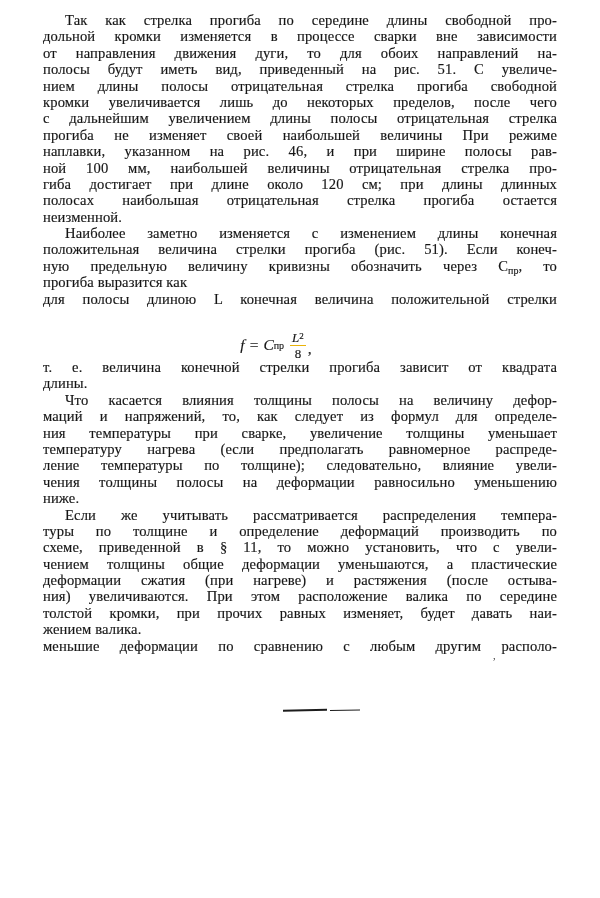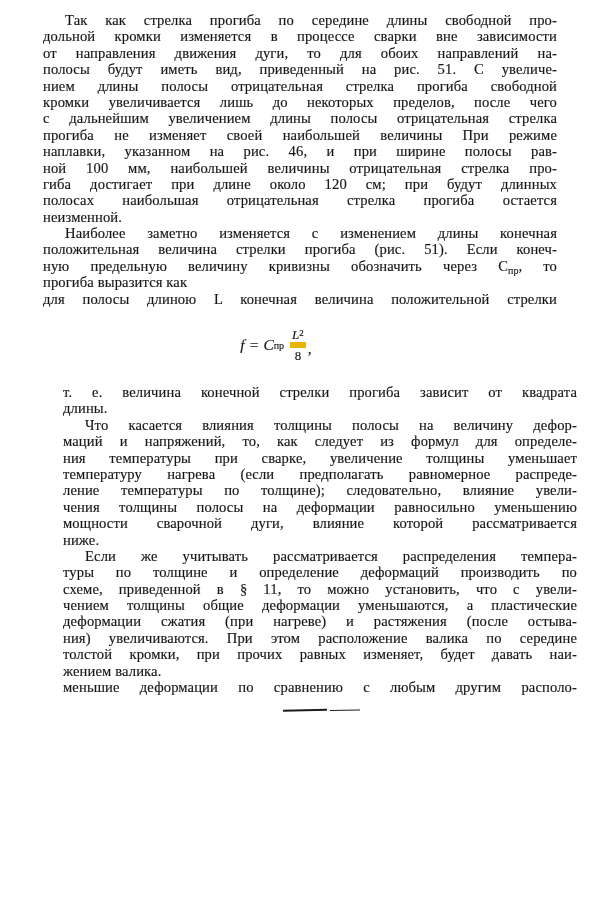--- a/index.html
+++ b/index.html
@@ -18,21 +18,21 @@
   .text-block {
     position: absolute;
     left: 43px;
     width: 514px;
     font-size: 14.6px;
     line-height: 16.4px;
     letter-spacing: 0.12px;
     -webkit-text-stroke: 0.15px currentColor;
   }
   #block-a { top: 12px; }
-  #block-b { top: 384px; margin-left: 20px; }
+  #block-b { top: 359px; }
   .line {
     height: 16.4px;
     text-align: justify;
     text-align-last: justify;
     white-space: normal;
   }
   .line.last { text-align-last: left; }
   .line.indent { padding-left: 22px; }
   .it { }
   .sb {
@@ -65,21 +65,21 @@
     display: inline-block;
     vertical-align: -4px;
     text-align: center;
     margin-left: 6px;
     line-height: 1;
   }
   .frac .num {
     display: block;
     font-size: 13px;
     padding: 0 2px 1px 2px;
-    border-bottom: 6px solid #eab308;
+    border-bottom: 1px solid #eab308;
     line-height: 13px;
   }
   .frac .num sup {
     font-size: 9px;
     vertical-align: 3px;
     line-height: 0;
   }
   .frac .den {
     display: block;
     font-size: 13px;
@@ -121,21 +121,21 @@
       <div class="line indent"><span>Так как стрелка прогиба по середине длины свободной про-</span></div>
       <div class="line"><span>дольной кромки изменяется в процессе сварки вне зависимости</span></div>
       <div class="line"><span>от направления движения дуги, то для обоих направлений на-</span></div>
       <div class="line"><span>полосы будут иметь вид, приведенный на рис. 51. С увеличе-</span></div>
       <div class="line"><span>нием длины полосы отрицательная стрелка прогиба свободной</span></div>
       <div class="line"><span>кромки увеличивается лишь до некоторых пределов, после чего</span></div>
       <div class="line"><span>с дальнейшим увеличением длины полосы отрицательная стрелка</span></div>
       <div class="line"><span>прогиба не изменяет своей наибольшей величины При режиме</span></div>
       <div class="line"><span>наплавки, указанном на рис. 46, и при ширине полосы рав-</span></div>
       <div class="line"><span>ной 100 </span><span class="it">мм</span><span>, наибольшей величины отрицательная стрелка про-</span></div>
-      <div class="line"><span>гиба достигает при длине около 120 </span><span class="it">см</span><span>; при будут длинных</span></div>
+      <div class="line"><span>гиба достигает при длине около 120 </span><span class="it">см</span><span>; при длины длинных</span></div>
       <div class="line"><span>полосах наибольшая отрицательная стрелка прогиба остается</span></div>
       <div class="line last"><span>неизменной.</span></div>
       <div class="line indent"><span>Наиболее заметно изменяется с изменением длины конечная</span></div>
       <div class="line"><span>положительная величина стрелки прогиба (рис. 51). Если конеч-</span></div>
       <div class="line"><span>ную предельную величину кривизны обозначить через </span><span class="it">C</span><span class="sb">пр</span><span>, то</span></div>
       <div class="line last"><span>прогиба выразится как</span></div>
       <div class="line"><span>для полосы длиною </span><span class="it">L</span><span> конечная величина положительной стрелки</span></div>
     </div>
 
   <div class="formula-row">
@@ -152,21 +152,20 @@
 
   <div id="block-b" class="text-block">
       <div class="line"><span>т. е. величина конечной стрелки прогиба зависит от квадрата</span></div>
       <div class="line last"><span>длины.</span></div>
       <div class="line indent"><span>Что касается влияния толщины полосы на величину дефор-</span></div>
       <div class="line"><span>маций и напряжений, то, как следует из формул для определе-</span></div>
       <div class="line"><span>ния температуры при сварке, увеличение толщины уменьшает</span></div>
       <div class="line"><span>температуру нагрева (если предполагать равномерное распреде-</span></div>
       <div class="line"><span>ление температуры по толщине); следовательно, влияние увели-</span></div>
       <div class="line"><span>чения толщины полосы на деформации равносильно уменьшению</span></div>
-      <div class="line"><span>мощности сварочной дуги, влияние которой рассматривается</span></div>
       <div class="line last"><span>ниже.</span></div>
       <div class="line indent"><span>Если же учитывать рассматривается распределения темпера-</span></div>
       <div class="line"><span>туры по толщине и определение деформаций производить по</span></div>
       <div class="line"><span>схеме, приведенной в § 11, то можно установить, что с увели-</span></div>
       <div class="line"><span>чением толщины общие деформации уменьшаются, а пластические</span></div>
       <div class="line"><span>деформации сжатия (при нагреве) и растяжения (после остыва-</span></div>
       <div class="line"><span>ния) увеличиваются. При этом расположение валика по середине</span></div>
       <div class="line"><span>толстой кромки, при прочих равных изменяет, будет давать наи-</span></div>
       <div class="line last"><span>жением валика.</span></div>
       <div class="line"><span>меньшие деформации по сравнению с любым другим располо-</span></div>

